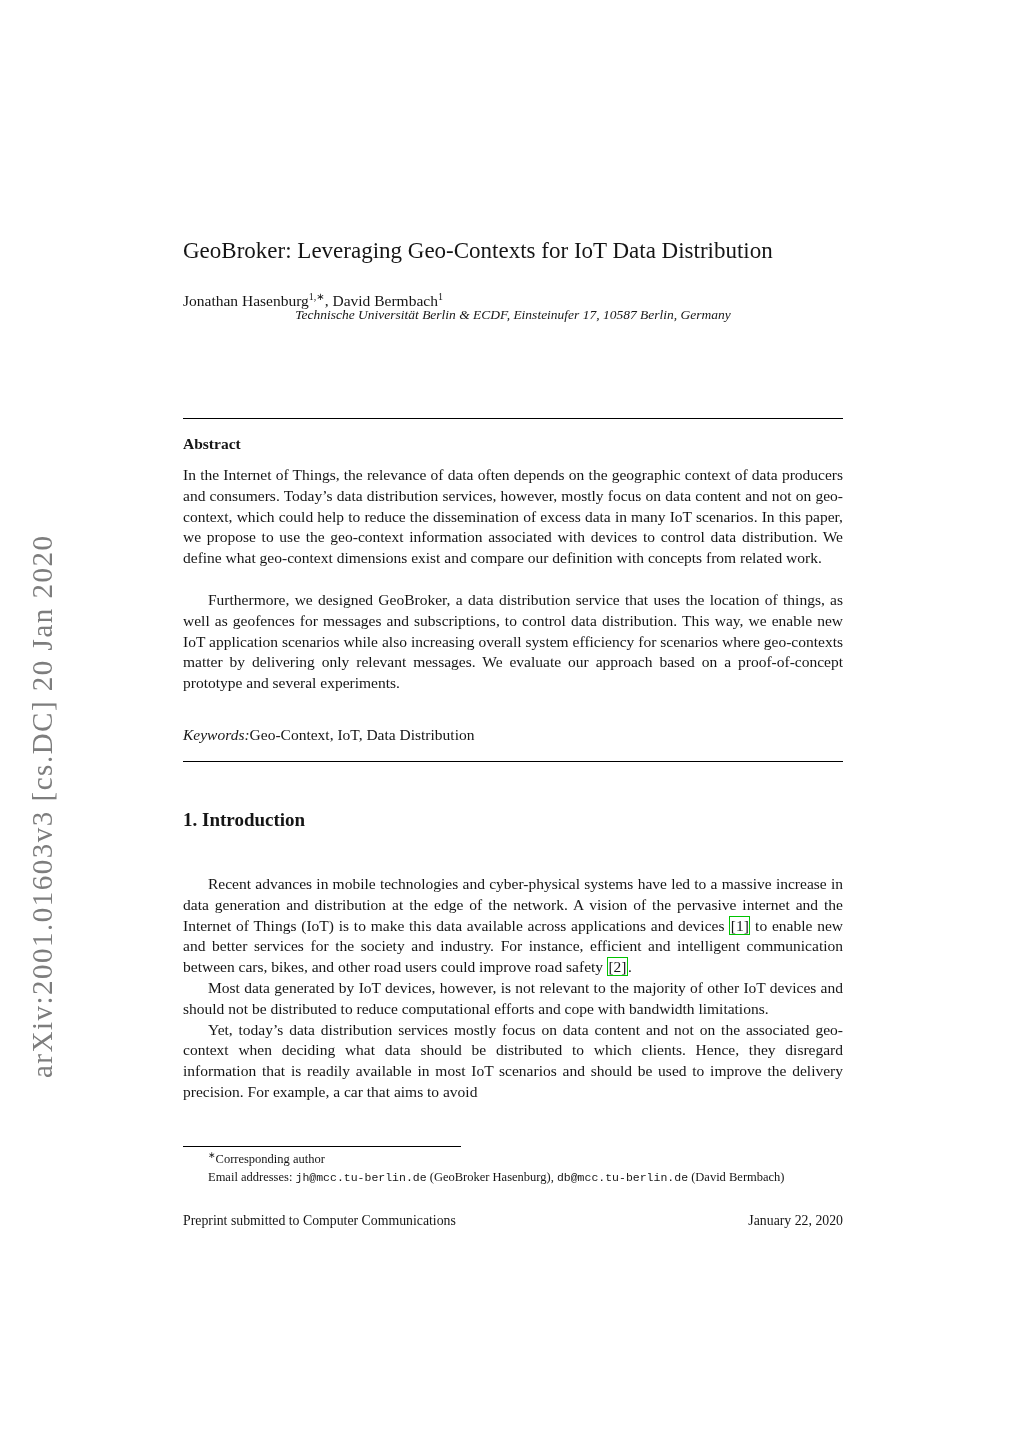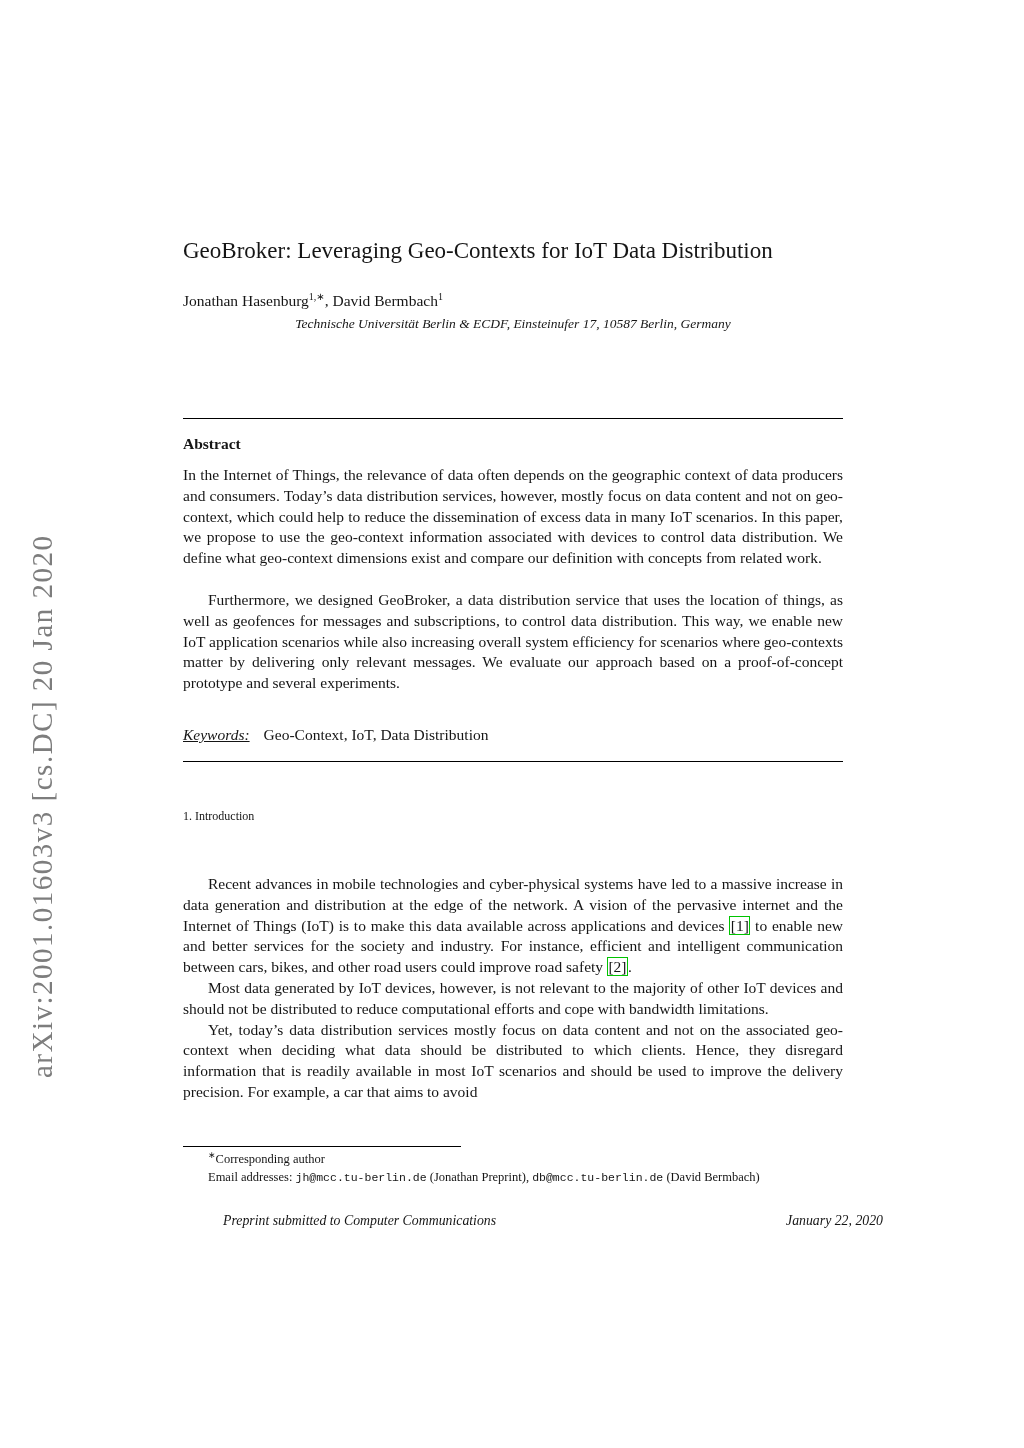--- a/index.html
+++ b/index.html
@@ -47,21 +47,21 @@
     width: 100%;
     text-align: left;
     font-size: 15.5px;
   }
   .authors sup {
     font-size: 10px;
     line-height: 0;
   }
   .affiliation {
     position: absolute;
-    top: 316px;
+    top: 307px;
     width: 100%;
     text-align: center;
     font-style: italic;
     font-size: 13.5px;
   }
   .rule {
     position: absolute;
     width: 100%;
     border-top: 1.6px solid #000;
     height: 0;
@@ -86,28 +86,26 @@
   .abs-p2, .body-para { text-indent: 25px; }
   p { margin: 0; }
   .keywords {
     position: absolute;
     top: 726px;
     width: 100%;
     font-size: 15.5px;
   }
   .kw-label {
     font-style: italic;
-    margin-right: 14px;
-    text-decoration: underline;
   }
   .section-heading {
     position: absolute;
     top: 809px;
-    font-weight: normal;
-    font-size: 12px;
+    font-weight: bold;
+    font-size: 19px;
   }
   .intro-body {
     position: absolute;
     top: 874px;
     width: 100%;
     font-size: 15.5px;
     line-height: 20.8px;
     text-align: justify;
   }
   .cite {
@@ -138,23 +136,21 @@
     font-family: "Liberation Mono", monospace;
     font-size: 11.5px;
   }
   .footnote sup { font-size: 9px; line-height: 0; }
   .footer {
     position: absolute;
     top: 1213px;
     width: 100%;
     display: flex;
     justify-content: space-between;
-    font-style: italic;
     font-size: 13.8px;
-    margin-left: 40px;
   }
 </style>
 </head>
 <body>
 
 <div class="page">
 
   <div class="arxiv-banner">arXiv:2001.01603v3  [cs.DC]  20 Jan 2020</div>
 
   <div class="content">
@@ -181,21 +177,21 @@
     <div class="intro-body">
       <p class="body-para"><span>Recent advances in mobile technologies and cyber-physical systems have led to a massive increase in data generation and distribution at the edge of the network. A vision of the pervasive internet and the Internet of Things (IoT) is to make this data available across applications and devices </span><a href="#" class="cite">[1]</a><span> to enable new and better services for the society and industry. For instance, efficient and intelligent communication between cars, bikes, and other road users could improve road safety </span><a href="#" class="cite">[2]</a><span>.</span></p>
       <p class="body-para">Most data generated by IoT devices, however, is not relevant to the majority of other IoT devices and should not be distributed to reduce computational efforts and cope with bandwidth limitations.</p>
       <p class="body-para">Yet, today’s data distribution services mostly focus on data content and not on the associated geo-context when deciding what data should be distributed to which clients. Hence, they disregard information that is readily available in most IoT scenarios and should be used to improve the delivery precision. For example, a car that aims to avoid</p>
     </div>
 
     <div class="footnote-rule"></div>
 
     <div class="footnote">
       <p class="fn-line"><sup>∗</sup><span>Corresponding author</span></p>
-      <p class="fn-line"><span class="fn-em">Email addresses: </span><span class="mono">jh@mcc.tu-berlin.de</span><span> (Jonathan Preprint), </span><span class="mono">db@mcc.tu-berlin.de</span><span> (David Bermbach)</span></p>
+      <p class="fn-line"><span class="fn-em">Email addresses: </span><span class="mono">jh@mcc.tu-berlin.de</span><span> (GeoBroker Hasenburg), </span><span class="mono">db@mcc.tu-berlin.de</span><span> (David Bermbach)</span></p>
     </div>
 
     <div class="footer">
       <span>Preprint submitted to Computer Communications</span>
       <span>January 22, 2020</span>
     </div>
 
   </div>
 </div>
 

